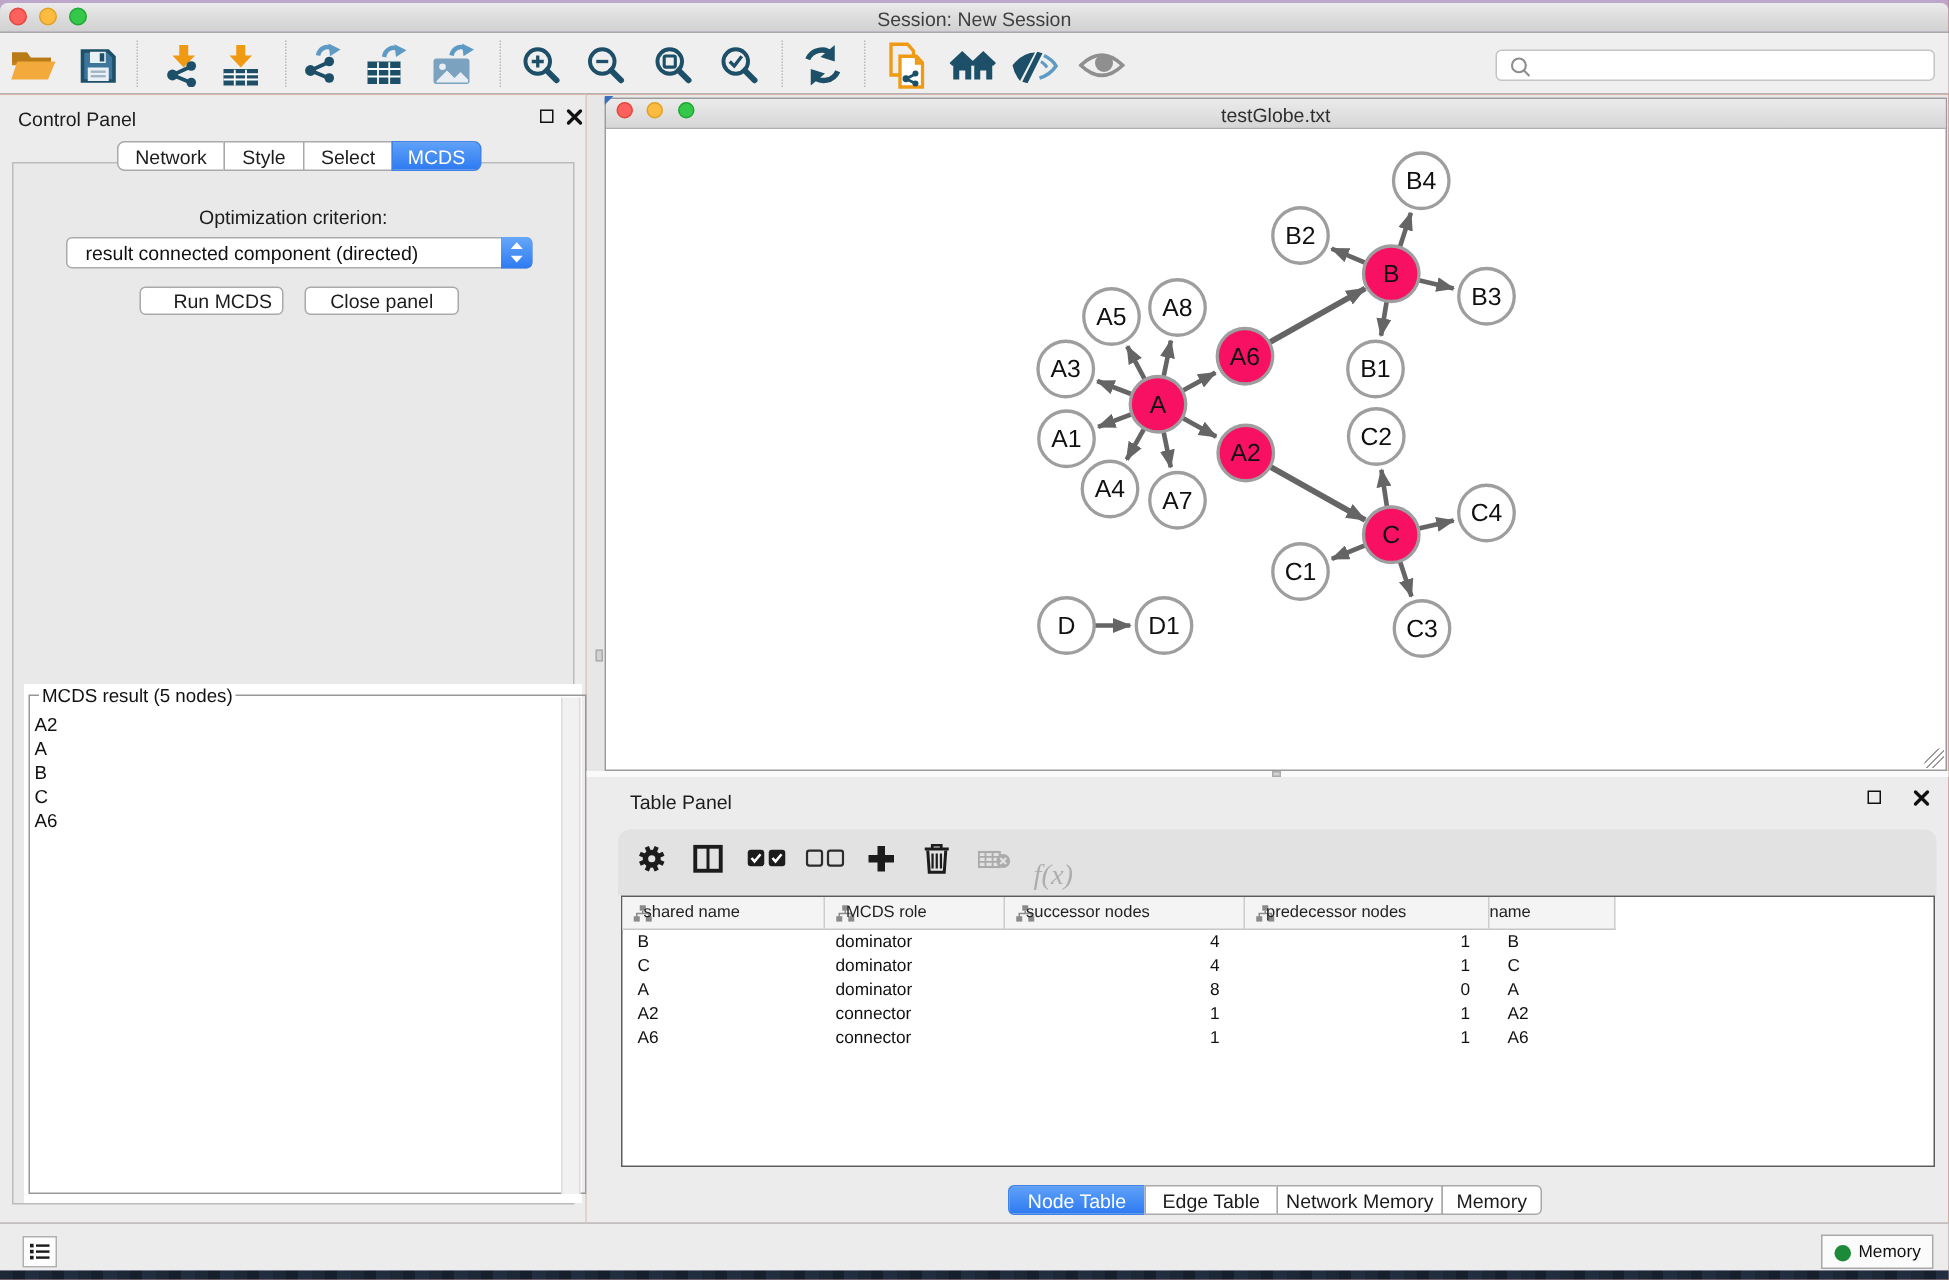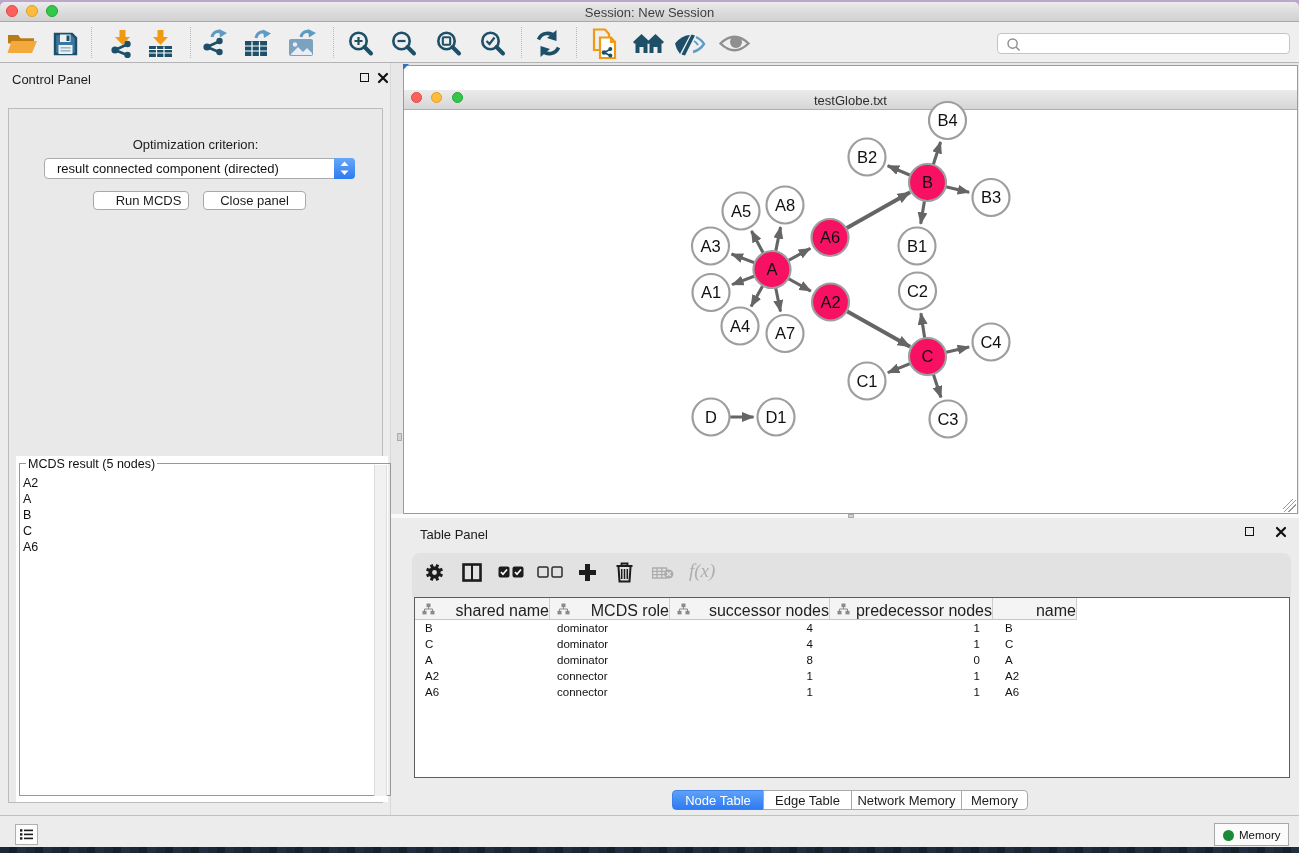--- a/index.html
+++ b/index.html
@@ -56,21 +56,21 @@
 #result-label { position:absolute; left:6px; top:-7px; background:#fff; padding:0 2px;
   font-size:12.5px; color:#111; }
 #result-list { position:absolute; left:3px; top:11px; font-size:12.5px; color:#111; line-height:16px; }
 #result-sb { position:absolute; right:3px; top:1px; width:13px; height:331px;
   background:#f1f1f1; border-left:1px solid #dcdcdc; border-right:1px solid #dcdcdc; }
 
 
 #netwin { position:absolute; left:403px; top:1.5px; width:895px; height:449px;
   background:#fff; border:1px solid #9b9b9b; }
 #nw-tb { position:absolute; left:0; top:0; width:893px; height:20px;
-  background:linear-gradient(#ebebeb, #d6d6d6); border-bottom:1px solid #aeaeae;margin-top:24px; }
+  background:linear-gradient(#ebebeb, #d6d6d6); border-bottom:1px solid #aeaeae; }
 #nw-tb .title { position:absolute; left:0; right:0; top:3px; text-align:center;
   font-size:13px; color:#2e2e2e; }
 .tls { position:absolute; top:2.5px; width:11px; height:11px; border-radius:50%; }
 #graph { position:absolute; left:0; top:20.5px; }
 #graph .nw { fill:#fff; stroke:#9e9e9e; stroke-width:2.2; }
 #graph .np { fill:#f81063; stroke:#9e9e9e; stroke-width:2.2; }
 #graph .nl { font-family:"Liberation Sans",sans-serif; font-size:16.5px; fill:#101010; text-anchor:middle; }
 #graph .e1 { stroke:#656565; stroke-width:3.1; }
 #graph .e2 { stroke:#656565; stroke-width:3.9; }
 #grip { position:absolute; right:1px; bottom:1px; width:13px; height:13px;
@@ -81,22 +81,22 @@
 
 #tpanel { position:absolute; left:391px; top:455px; width:908px; height:297px; background:#ececec; }
 #tp-title { position:absolute; left:29px; top:9px; }
 #tp-tbar { position:absolute; left:21px; top:35px; width:879px; height:44px;
   background:#e2e2e2; border-radius:8px 8px 0 0; }
 #tbl { position:absolute; left:23px; top:79px; width:876px; height:181px;
   background:#fff; border:1px solid #5c5c5c; }
 #tbl-head { position:absolute; left:0; top:0; width:662px; height:22px;
   background:#f4f4f4; border-bottom:1px solid #c6c6c6; }
 .hcell { position:absolute; top:0; height:22px; border-right:1px solid #cdcdcd; }
-.hcell span { position:absolute; left:0; width:100%; top:4px; text-align:right;
-  font-size:16px; color:#222; }
+.hcell span { position:absolute; left:0; width:100%; top:4px; text-align:left;
+  font-size:11px; color:#222; }
 .hic { position:absolute; }
 .cell { position:absolute; font-size:11.5px; color:#111; }
 #btabs { position:absolute; left:281px; top:272px; }
 
 #statusbar { position:absolute; left:0; top:815px; width:1299px; height:32px;
   background:#ececec; border-top:1px solid #c0c0c0; }
 #listbtn { position:absolute; left:15px; top:8px; width:23px; height:21px;
   background:#fdfdfd; border:1px solid #b0b0b0; }
 #membtn { position:absolute; left:1214px; top:7px; width:75px; height:23px;
   background:#fbfbfb; border:1px solid #a8a8a8; font-size:11.5px; color:#111; }
@@ -240,20 +240,26 @@
 
 <div id="main">
   <div id="desk"></div>
 
   <div id="cpanel">
     <div id="cp-title" class="phead">Control Panel</div>
     <div class="wbox" style="left:360px; top:9.5px;"></div>
     <svg class="abs" style="left:377px;top:9px" width="12" height="12" viewBox="0 0 12 12">
       <path d="M2 2 L10 10 M10 2 L2 10" stroke="#111" stroke-width="2.2" stroke-linecap="round"></path>
     </svg>
+    <div class="tabs" style="left:78px; top:31px; width:243px;">
+      <div class="tab" style="left:0; width:72px; border-radius:5px 0 0 5px;">Network</div>
+      <div class="tab" style="left:71px; width:54px;">Style</div>
+      <div class="tab" style="left:124px; width:60px;">Select</div>
+      <div class="tab sel" style="left:183px; width:60px; border-radius:0 5px 5px 0;">MCDS</div>
+    </div>
     <div id="cp-body">
       <div id="opt-label">Optimization criterion:</div>
       <div id="dropdown">
         <div class="txt">result connected component (directed)</div>
         <div class="step">
           <svg width="21" height="21" viewBox="0 0 21 21">
             <path d="M6.5 8 L10.5 3.5 L14.5 8 Z" fill="#fff"></path>
             <path d="M6.5 12.5 L10.5 17 L14.5 12.5 Z" fill="#fff"></path>
           </svg>
         </div>
@@ -392,21 +398,21 @@
             <line x1="0.5" y1="4" x2="16.5" y2="4" stroke="#1c1c1c" stroke-width="2"></line>
             <path d="M5.5 3.5 V1.5 H11.5 V3.5" fill="none" stroke="#1c1c1c" stroke-width="1.8"></path>
             <path d="M5.7 7 V17 M8.5 7 V17 M11.3 7 V17" stroke="#1c1c1c" stroke-width="1.5"></path>
           </svg>
 <svg class="abs" style="left:240px;top:14px" width="22" height="12" viewBox="0 0 22 12">
             <rect x="0.5" y="1" width="14" height="10" fill="none" stroke="#ababab" stroke-width="1.4"></rect>
             <path d="M0.5 4.3 H14.5 M0.5 7.6 H14.5 M5 1 V11 M9.7 1 V11" stroke="#ababab" stroke-width="1.2"></path>
             <circle cx="16.8" cy="7" r="4.6" fill="#ababab"></circle>
             <path d="M14.8 5 L18.8 9 M18.8 5 L14.8 9" stroke="#e2e2e2" stroke-width="1.4"></path>
           </svg>
-<div class="abs" style="left:277px;top:7px;font-family:'Liberation Serif',serif;font-style:italic;font-size:19px;color:#aeaeae;">f(x)</div>
+<div class="abs" style="left:277px;top:20px;font-family:'Liberation Serif',serif;font-style:italic;font-size:19px;color:#aeaeae;">f(x)</div>
         </div>
     <div id="tbl">
       <div id="tbl-head">
         <div class="hcell" style="left:0; width:135px;">
               <svg class="hic" style="left:7px;top:5px" width="13" height="12" viewBox="0 0 13 12">
                 <rect x="4.5" y="0.5" width="4" height="3.6" fill="#8a8a8a"></rect>
                 <path d="M6.5 4 v2 M2.5 8 v-2 h8 v2" stroke="#8a8a8a" stroke-width="1" fill="none"></path>
                 <rect x="0.5" y="7.8" width="4" height="3.6" fill="#8a8a8a"></rect>
                 <rect x="8.5" y="7.8" width="4" height="3.6" fill="#8a8a8a"></rect>
               </svg>

